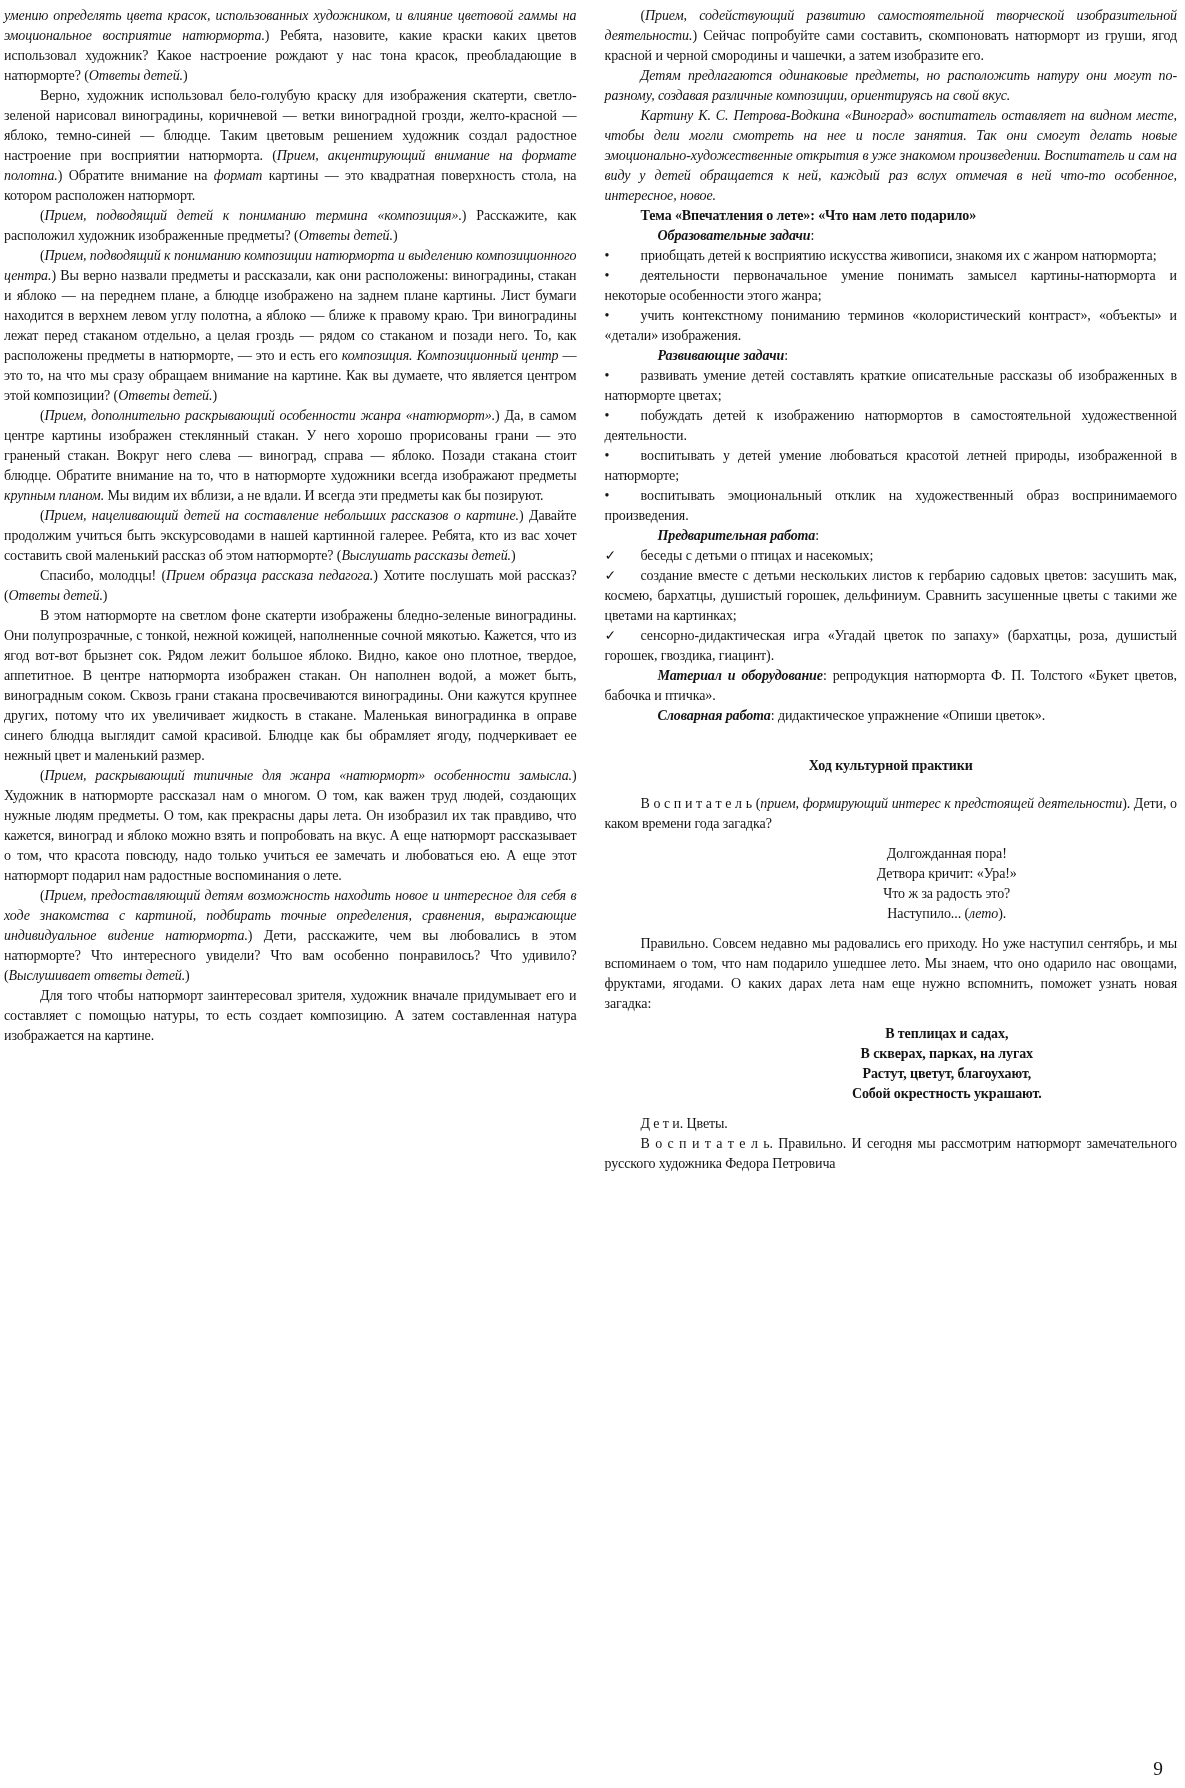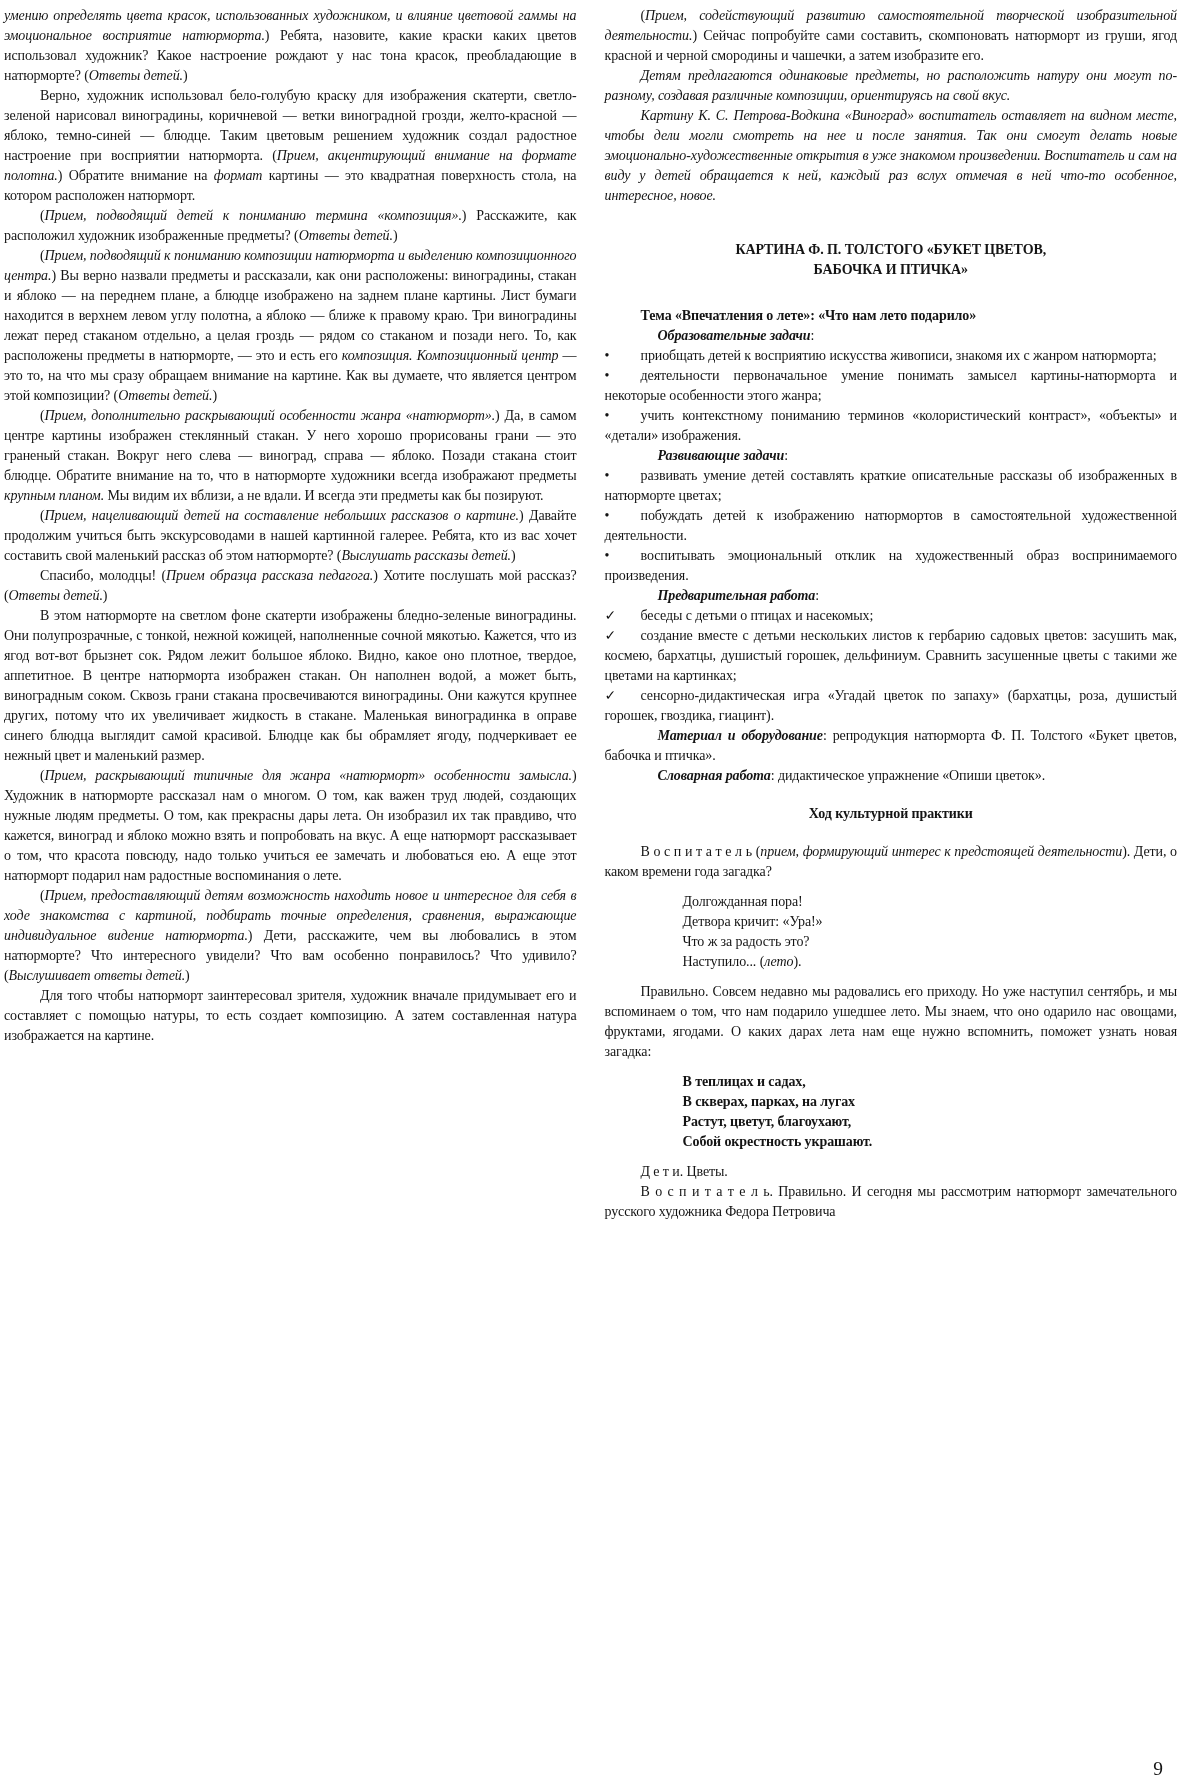--- a/index.html
+++ b/index.html
@@ -9,21 +9,21 @@
     display:flex;gap:28px;overflow:hidden;
     font-family:"Liberation Serif", serif;color:#141414;
   }
   .col{width:574px;font-size:14px;line-height:20px;text-align:justify;letter-spacing:-0.1px;}
   .blk{margin:0;}
   .p.ind{text-indent:36px;}
   .hc{text-align:center;font-weight:700;}
   .hc .hline{text-align:center;}
   .li{text-indent:0;}
   .marker{display:inline-block;width:36px;text-indent:0;}
-  .verse{margin-left:78px;text-align:left;}
+  .verse{margin-left:112px;text-align:center;}
   .i{font-style:italic;}
   .b{font-weight:700;}
   .bi{font-weight:700;font-style:italic;margin-left:17px;}
   .pagenum{position:absolute;right:22px;bottom:8px;font-size:19.4px;}
 </style>
 </head>
 <body>
 
 <div class="page">
   <div class="col" id="col-left">
@@ -36,40 +36,37 @@
       <div class="blk p ind"><span>Спасибо, молодцы! (</span><span class="i">Прием образца рассказа педагога.</span><span>) Хотите послушать мой рассказ? (</span><span class="i">Ответы детей.</span><span>)</span></div>
       <div class="blk p ind"><span>В этом натюрморте на светлом фоне скатерти изображены бледно-зеленые виноградины. Они полупрозрачные, с тонкой, нежной кожицей, наполненные сочной мякотью. Кажется, что из ягод вот-вот брызнет сок. Рядом лежит большое яблоко. Видно, какое оно плотное, твердое, аппетитное. В центре натюрморта изображен стакан. Он наполнен водой, а может быть, виноградным соком. Сквозь грани стакана просвечиваются виноградины. Они кажутся крупнее других, потому что их увеличивает жидкость в стакане. Маленькая виноградинка в оправе синего блюдца выглядит самой красивой. Блюдце как бы обрамляет ягоду, подчеркивает ее нежный цвет и маленький размер.</span></div>
       <div class="blk p ind"><span>(</span><span class="i">Прием, раскрывающий типичные для жанра «натюрморт» особенности замысла.</span><span>) Художник в натюрморте рассказал нам о многом. О том, как важен труд людей, создающих нужные людям предметы. О том, как прекрасны дары лета. Он изобразил их так правдиво, что кажется, виноград и яблоко можно взять и попробовать на вкус. А еще натюрморт рассказывает о том, что красота повсюду, надо только учиться ее замечать и любоваться ею. А еще этот натюрморт подарил нам радостные воспоминания о лете.</span></div>
       <div class="blk p ind"><span>(</span><span class="i">Прием, предоставляющий детям возможность находить новое и интересное для себя в ходе знакомства с картиной, подбирать точные определения, сравнения, выражающие индивидуальное видение натюрморта.</span><span>) Дети, расскажите, чем вы любовались в этом натюрморте? Что интересного увидели? Что вам особенно понравилось? Что удивило? (</span><span class="i">Выслушивает ответы детей.</span><span>)</span></div>
       <div class="blk p ind"><span>Для того чтобы натюрморт заинтересовал зрителя, художник вначале придумывает его и составляет с помощью натуры, то есть создает композицию. А затем составленная натура изображается на картине.</span></div>
     </div>
   <div class="col" id="col-right">
       <div class="blk p ind"><span>(</span><span class="i">Прием, содействующий развитию самостоятельной творческой изобразительной деятельности.</span><span>) Сейчас попробуйте сами составить, скомпоновать натюрморт из груши, ягод красной и черной смородины и чашечки, а затем изобразите его.</span></div>
       <div class="blk p ind"><span class="i">Детям предлагаются одинаковые предметы, но расположить натуру они могут по-разному, создавая различные композиции, ориентируясь на свой вкус.</span></div>
       <div class="blk p ind"><span class="i">Картину К. С. Петрова-Водкина «Виноград» воспитатель оставляет на видном месте, чтобы дели могли смотреть на нее и после занятия. Так они смогут делать новые эмоционально-художественные открытия в уже знакомом произведении. Воспитатель и сам на виду у детей обращается к ней, каждый раз вслух отмечая в ней что-то особенное, интересное, новое.</span></div>
-      <div class="blk hc" style="margin-top: 34px; margin-bottom: 26px;">
-        <div class="hline"><span class="b">КАРТИНА Ф. П. ТОЛСТОГО «БУКЕТ ЦВЕТОВ,</span></div>
-        <div class="hline"><span class="b">БАБОЧКА И ПТИЧКА»</span></div>
-      </div>
       <div class="blk p ind"><span class="b">Тема «Впечатления о лете»: «Что нам лето подарило»</span></div>
       <div class="blk p ind"><span class="bi">Образовательные задачи</span><span>:</span></div>
       <div class="blk li"><span class="marker">•</span><span>приобщать детей к восприятию искусства живописи, знакомя их с жанром натюрморта;</span></div>
       <div class="blk li"><span class="marker">•</span><span>деятельности первоначальное умение понимать замысел картины-натюрморта и некоторые особенности этого жанра;</span></div>
       <div class="blk li"><span class="marker">•</span><span>учить контекстному пониманию терминов «колористический контраст», «объекты» и «детали» изображения.</span></div>
       <div class="blk p ind"><span class="bi">Развивающие задачи</span><span>:</span></div>
       <div class="blk li"><span class="marker">•</span><span>развивать умение детей составлять краткие описательные рассказы об изображенных в натюрморте цветах;</span></div>
       <div class="blk li"><span class="marker">•</span><span>побуждать детей к изображению натюрмортов в самостоятельной художественной деятельности.</span></div>
+      <div class="blk li"><span class="marker">•</span><span>воспитывать у детей умение любоваться красотой летней природы, изображенной в натюрморте;</span></div>
       <div class="blk li"><span class="marker">•</span><span>воспитывать эмоциональный отклик на художественный образ воспринимаемого произведения.</span></div>
       <div class="blk p ind"><span class="bi">Предварительная работа</span><span>:</span></div>
       <div class="blk li"><span class="marker">✓</span><span>беседы с детьми о птицах и насекомых;</span></div>
       <div class="blk li"><span class="marker">✓</span><span>создание вместе с детьми нескольких листов к гербарию садовых цветов: засушить мак, космею, бархатцы, душистый горошек, дельфиниум. Сравнить засушенные цветы с такими же цветами на картинках;</span></div>
       <div class="blk li"><span class="marker">✓</span><span>сенсорно-дидактическая игра «Угадай цветок по запаху» (бархатцы, роза, душистый горошек, гвоздика, гиацинт).</span></div>
       <div class="blk p ind"><span class="bi">Материал и оборудование</span><span>: репродукция натюрморта Ф. П. Толстого «Букет цветов, бабочка и птичка».</span></div>
       <div class="blk p ind"><span class="bi">Словарная работа</span><span>: дидактическое упражнение «Опиши цветок».</span></div>
-      <div class="blk hc" style="margin-top: 18px; margin-bottom: 18px;">
+      <div class="blk hc" style="margin-top: 30px; margin-bottom: 18px;">
         <div class="hline"><span class="b">Ход культурной практики</span></div>
       </div>
       <div class="blk p ind"><span>В о с п и т а т е л ь (</span><span class="i">прием, формирующий интерес к предстоящей деятельности</span><span>). Дети, о каком времени года загадка?</span></div>
       <div class="blk verse" style="margin-top: 10px; margin-bottom: 10px;">
         <div class="vline"><span>Долгожданная пора!</span></div>
         <div class="vline"><span>Детвора кричит: «Ура!»</span></div>
         <div class="vline"><span>Что ж за радость это?</span></div>
         <div class="vline"><span>Наступило... (</span><span class="i">лето</span><span>).</span></div>
       </div>
       <div class="blk p ind"><span>Правильно. Совсем недавно мы радовались его приходу. Но уже наступил сентябрь, и мы вспоминаем о том, что нам подарило ушедшее лето. Мы знаем, что оно одарило нас овощами, фруктами, ягодами. О каких дарах лета нам еще нужно вспомнить, поможет узнать новая загадка:</span></div>

